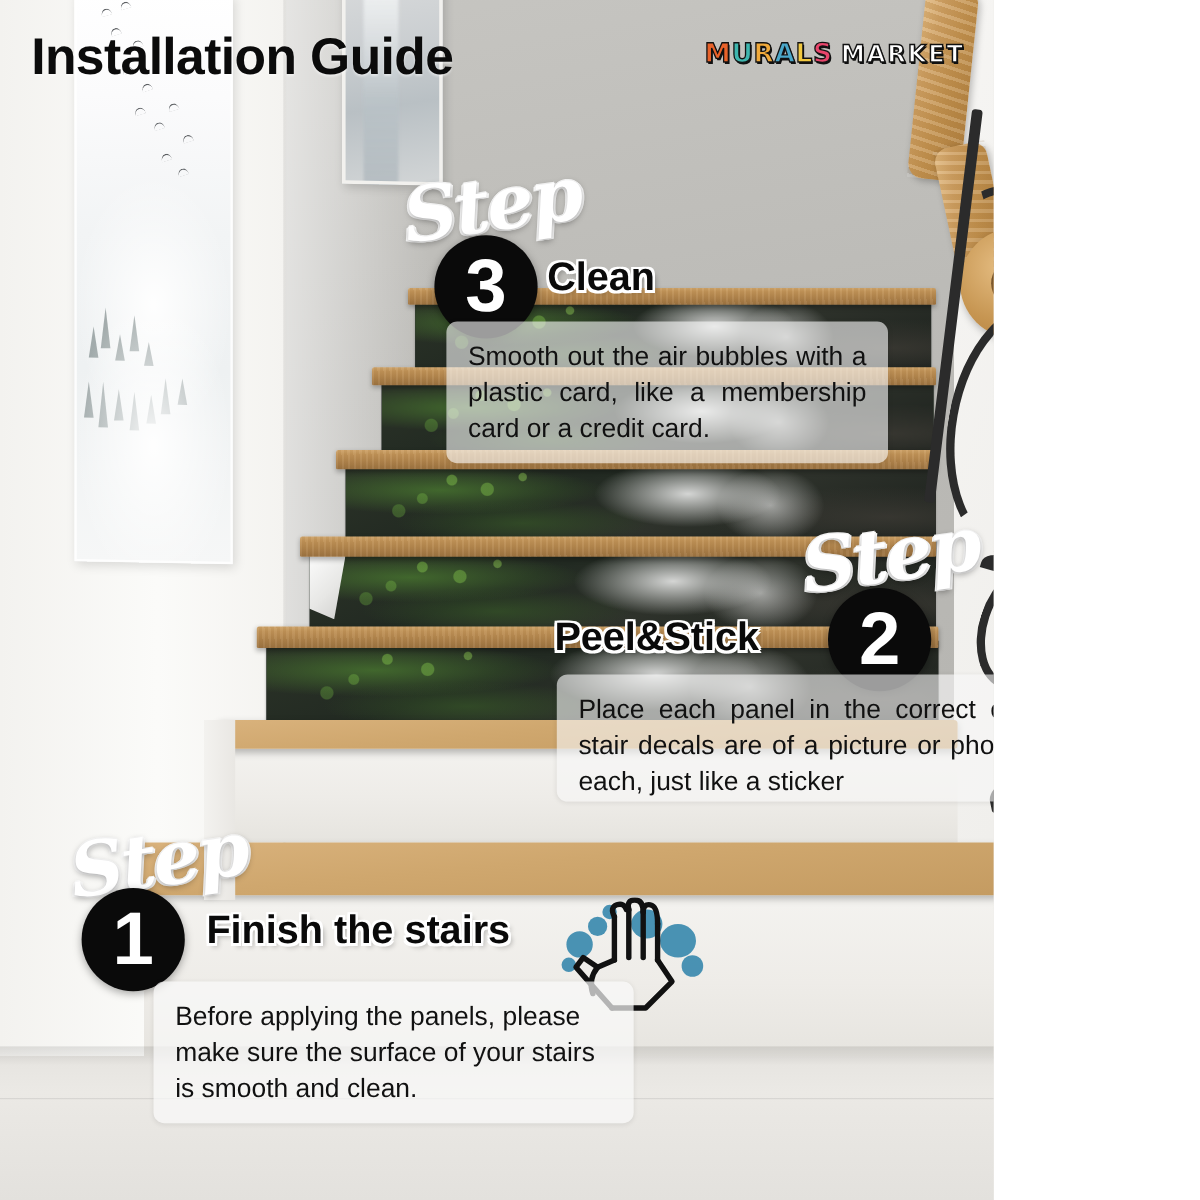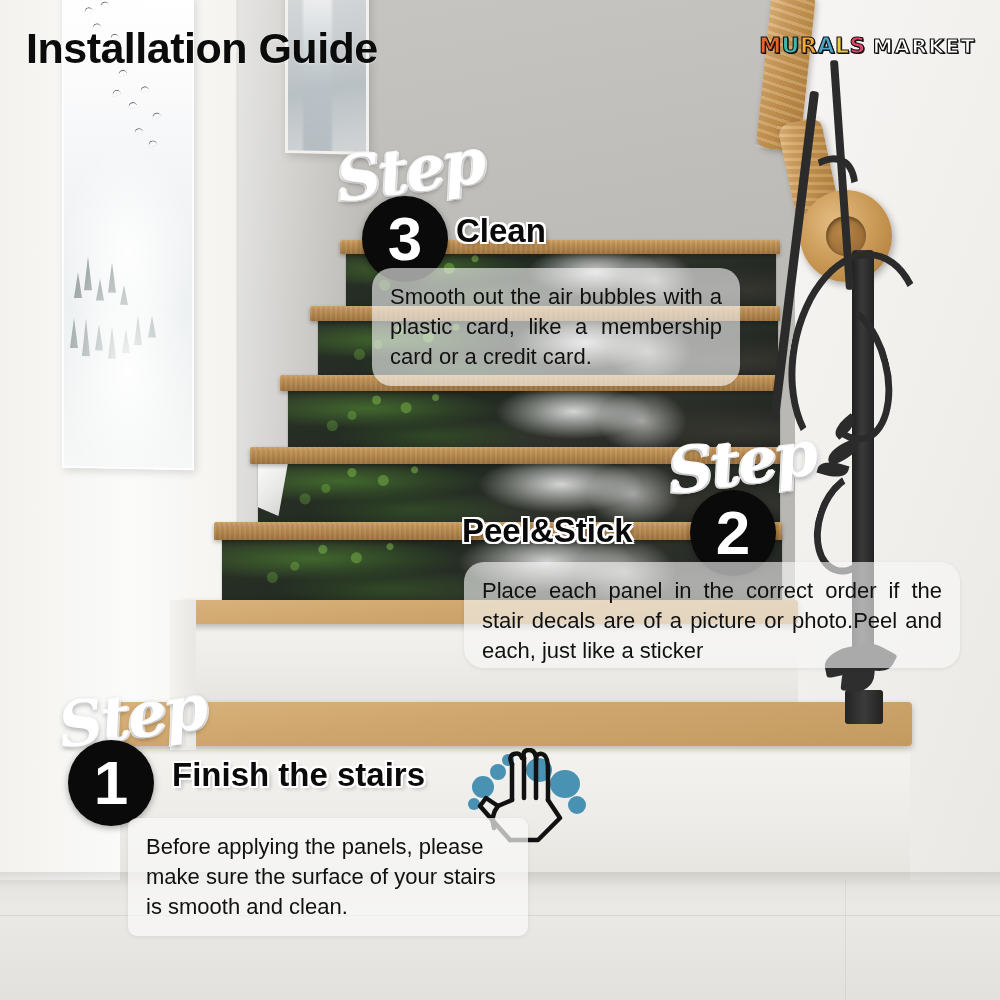--- a/index.html
+++ b/index.html
@@ -1,21 +1,21 @@
 <!DOCTYPE html>
 <html><head>
 <meta charset="utf-8">
 <title>Installation Guide</title>
 <style>
   html,body{margin:0;padding:0;background:#fff;}
   body{font-family:"Liberation Sans",sans-serif;}
 
   #stage{
     position:relative;
-    width:1000px;height:1000px;
+    width:828px;height:1000px;
     overflow:hidden;
     background:#efefec;
   }
 
   
   .scene{position:absolute;inset:0;overflow:hidden;}
 
   
   .wall-back{
     position:absolute;left:0;top:0;width:1000px;height:1000px;
@@ -277,21 +277,21 @@
     position:absolute;
     background:rgba(247,247,247,.62);
     border-radius:9px;
     color:#111;
     font-size:22px;
     line-height:1.37;
     padding:14px 18px;
     box-sizing:border-box;
     box-shadow:0 1px 4px rgba(0,0,0,.08);
   }
-  .panel.justify{text-align:justify;text-align-last:left;border-radius:20px;}
+  .panel.justify{text-align:justify;text-align-last:left;}
   .panel.p1{background:rgba(250,250,250,.70);}
 
   
   .clean-icon{position:absolute;left:468px;top:748px;width:118px;height:104px;}
   .bubble{
     position:absolute;border-radius:50%;background:#3f8cb0;opacity:.95;
   }
 </style>
 </head>
 <body>

